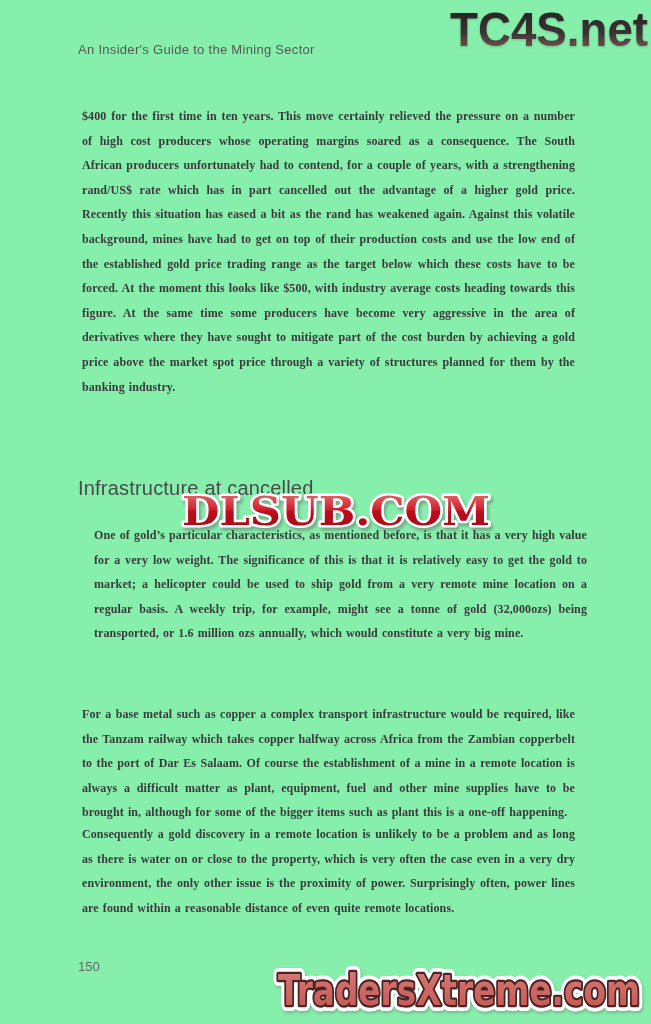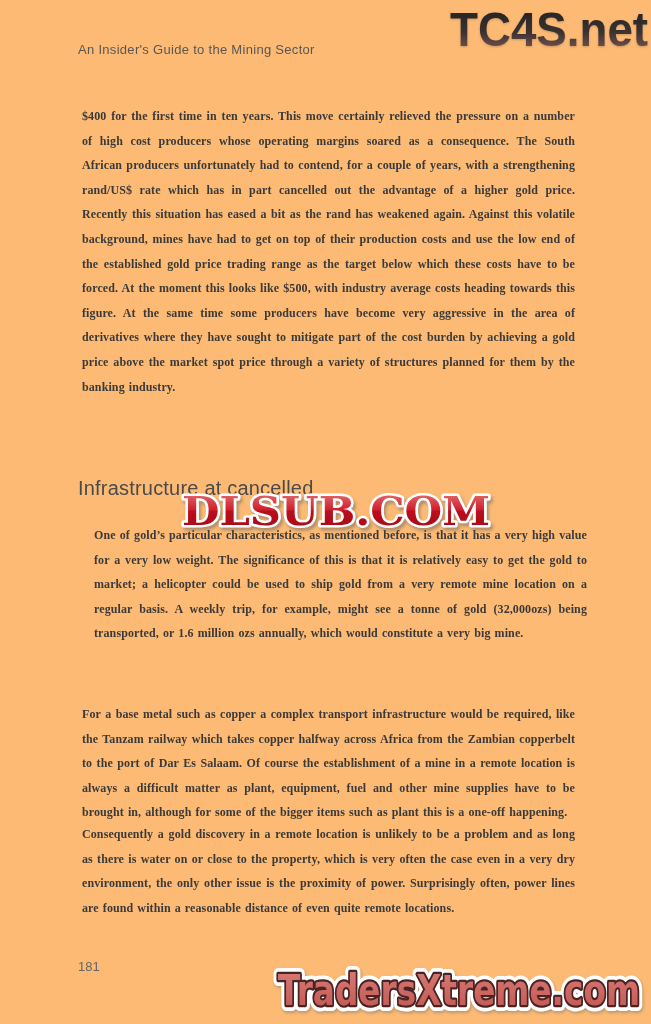--- a/index.html
+++ b/index.html
@@ -1,20 +1,20 @@
 <!DOCTYPE html>
 <html><head>
 <meta charset="utf-8">
 <style>
   html, body { margin: 0; padding: 0; background: #888; }
   .page {
     position: relative;
     width: 651px;
     height: 1024px;
-    background: #fdba74;
+    background: #86efac;
     overflow: hidden;
     font-family: "Liberation Serif", serif;
   }
   .running-header {
     position: absolute;
     left: 78px;
     top: 42px;
     font-family: "Liberation Sans", sans-serif;
     font-size: 13px;
     letter-spacing: 0.3px;
@@ -121,21 +121,21 @@
         <stop offset="0%" stop-color="#f0a0a0"></stop>
         <stop offset="18%" stop-color="#e06060"></stop>
         <stop offset="48%" stop-color="#d02030"></stop>
         <stop offset="52%" stop-color="#bb0e1c"></stop>
         <stop offset="100%" stop-color="#a00a14"></stop>
       </linearGradient>
     </defs>
     <text x="10" y="39" font-family="DejaVu Serif, serif" font-size="40" textLength="308" lengthAdjust="spacingAndGlyphs" paint-order="stroke" stroke="#ffffff" stroke-width="5" stroke-linejoin="round" fill="url(#dlsubGrad)">DLSUB.COM</text>
   </svg>
 
-  <div class="page-number">181</div>
+  <div class="page-number">150</div>
 
   <svg class="traders-logo" width="383" height="58" viewBox="0 0 383 58">
     <defs>
       <linearGradient id="tradersGrad" x1="0" y1="0" x2="0" y2="1">
         <stop offset="0%" stop-color="#d87d78"></stop>
         <stop offset="100%" stop-color="#c25450"></stop>
       </linearGradient>
     </defs>
     <text x="10" y="43" font-family="DejaVu Sans, sans-serif" font-size="42" textLength="362" lengthAdjust="spacingAndGlyphs" paint-order="stroke" stroke="#ffffff" stroke-width="12" stroke-linejoin="round" fill="none">TradersXtreme.com</text>
     <text x="10" y="43" font-family="DejaVu Sans, sans-serif" font-size="42" textLength="362" lengthAdjust="spacingAndGlyphs" paint-order="stroke" stroke="#4a2323" stroke-width="4.5" stroke-linejoin="round" fill="url(#tradersGrad)">TradersXtreme.com</text>

